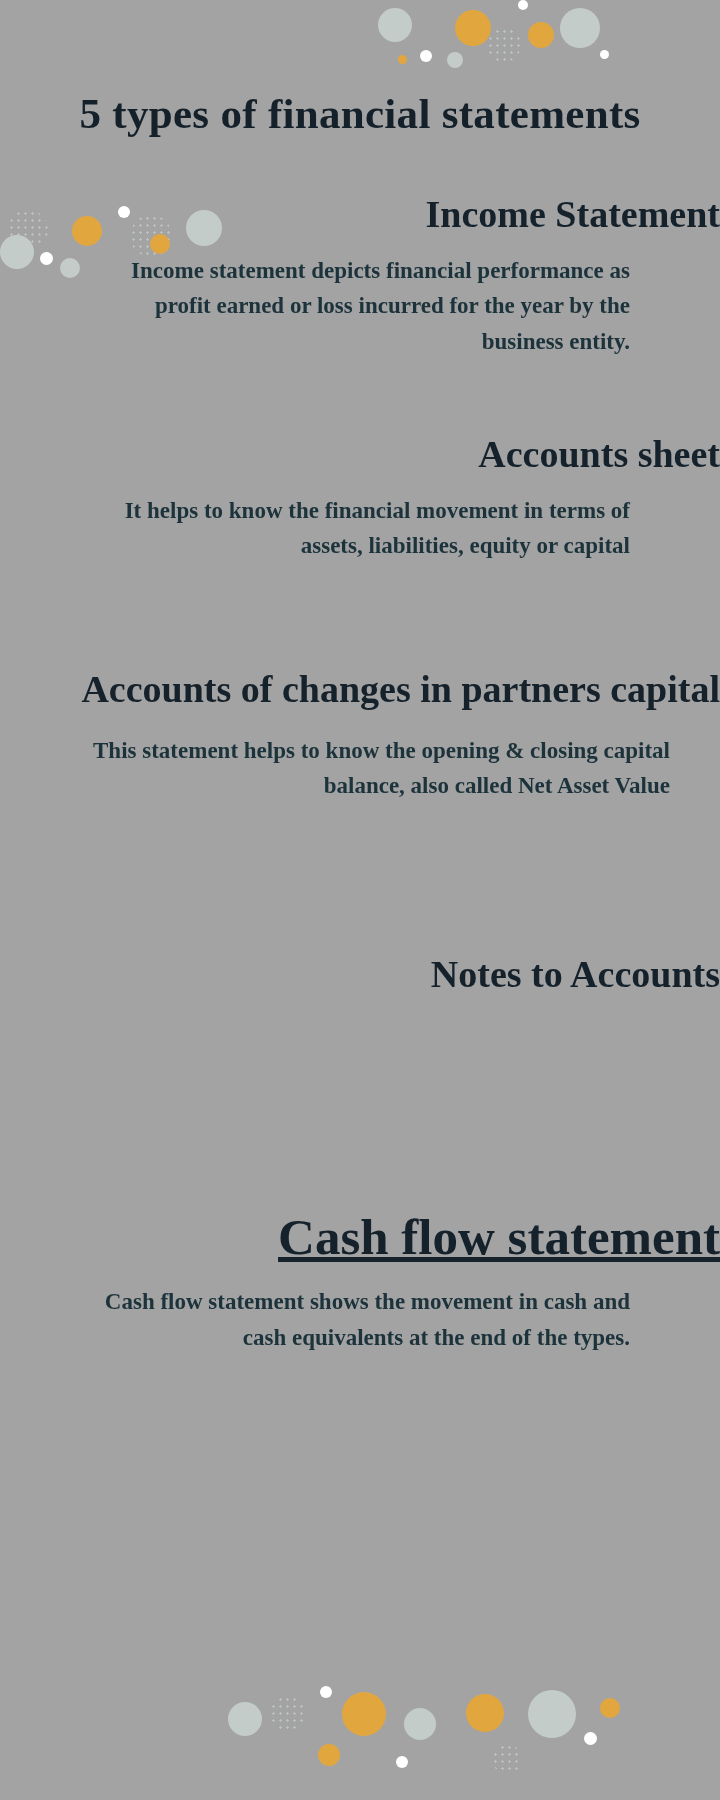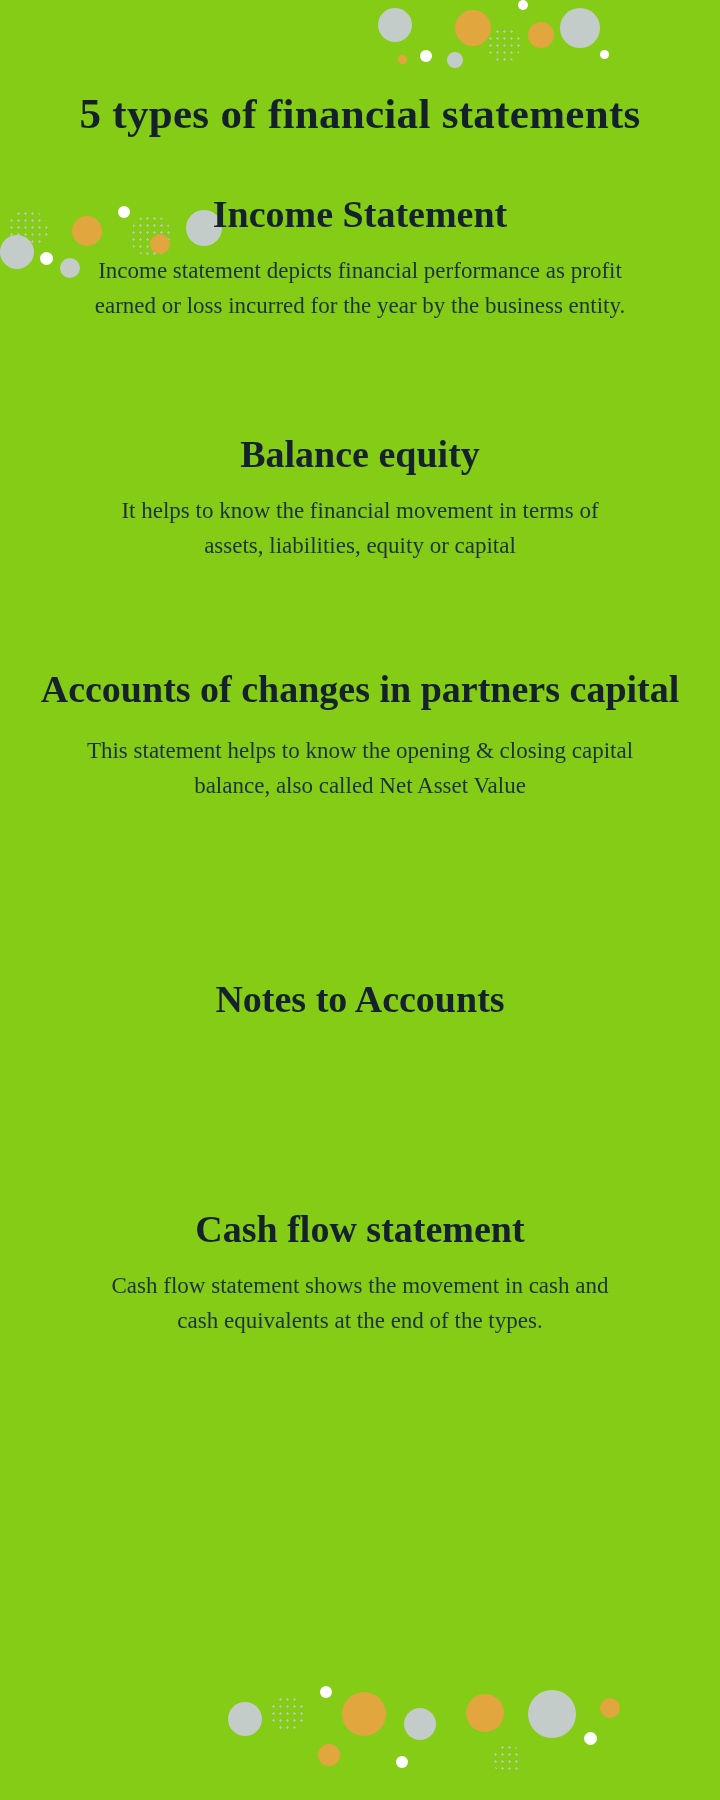--- a/index.html
+++ b/index.html
@@ -10,21 +10,21 @@
     width: 720px;
     height: 1800px;
     background: #17a1a5;
     font-family: "Liberation Serif", serif;
     overflow: hidden;
   }
   .poster {
     position: relative;
     width: 720px;
     height: 1800px;
-    background: #84cc16;
+    background: #a3a3a3;
     overflow: hidden;
   }
   .dot {
     position: absolute;
     border-radius: 50%;
   }
   .dot-dotted {
     position: absolute;
     border-radius: 50%;
     background:
@@ -39,47 +39,48 @@
     text-align: center;
     font-size: 43px;
     color: #14202a;
     letter-spacing: .3px;
     z-index: 5;
   }
   .section {
     position: absolute;
     left: 0;
     width: 720px;
-    text-align: center;
+    text-align: right;
     z-index: 5;
   }
   .section-title {
     font-size: 38px;
     color: #15222c;
     line-height: 1.28;
     margin: 0 0 14px 0;
   }
   .section-body {
     font-size: 23px;
     color: #1d333b;
     line-height: 1.55;
     margin: 0 auto;
     width: 600px;
+    font-weight: bold;
   }
   .s1 { top: 190px; }
   .s2 { top: 430px; }
   .s3 { top: 665px; }
-  .s4 { top: 950px; margin-top: 25px; }
+  .s4 { top: 950px; }
   .s5 { top: 1205px; }
   .s1 .section-body { width: 540px; }
   .s2 .section-body { width: 540px; }
   .s3 .section-body { width: 620px; margin-top: 19px; }
   .s4 .section-body { width: 620px; }
   .s5 .section-body { width: 540px; }
-  .s5 .section-title { font-size: 38px; }
+  .s5 .section-title { font-size: 51px; text-decoration: underline; }
 </style>
 </head>
 <body>
 
 <div class="poster">
 
   <div>
     <div class="dot" style="left:378px; top:8px; width:34px; height:34px; background:#c3ccc8;"></div>
     <div class="dot" style="left:420px; top:50px; width:12px; height:12px; background:#ffffff;"></div>
     <div class="dot" style="left:398px; top:55px; width:9px; height:9px; background:#e2a63f;"></div>
@@ -105,21 +106,21 @@
   </div>
 
   <h1 class="poster-title">5 types of financial statements</h1>
 
   <div class="section s1">
     <h2 class="section-title">Income Statement</h2>
     <p class="section-body">Income statement depicts financial performance as profit earned or loss incurred for the year by the business entity.</p>
   </div>
 
   <div class="section s2">
-    <h2 class="section-title">Balance equity</h2>
+    <h2 class="section-title">Accounts sheet</h2>
     <p class="section-body">It helps to know the financial movement in terms of assets, liabilities, equity or capital</p>
   </div>
 
   <div class="section s3">
     <h2 class="section-title">Accounts of changes in partners capital</h2>
     <p class="section-body">This statement helps to know the opening &amp; closing capital balance, also called Net Asset Value</p>
   </div>
 
   <div class="section s4">
     <h2 class="section-title">Notes to Accounts</h2>

